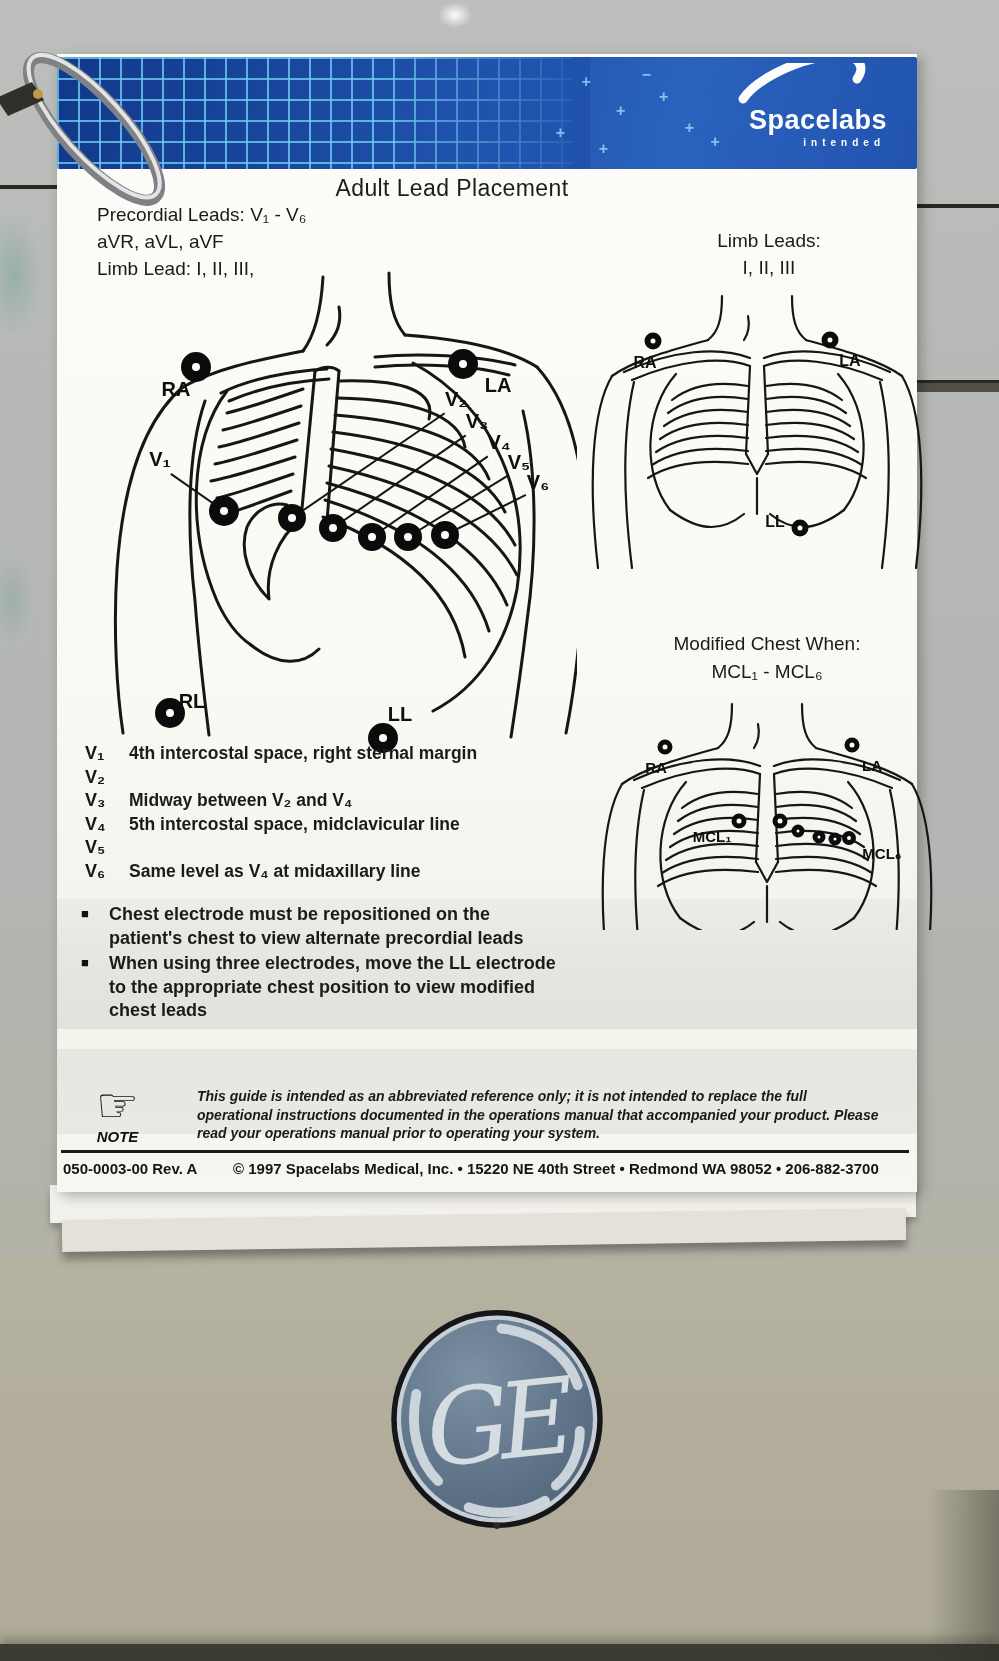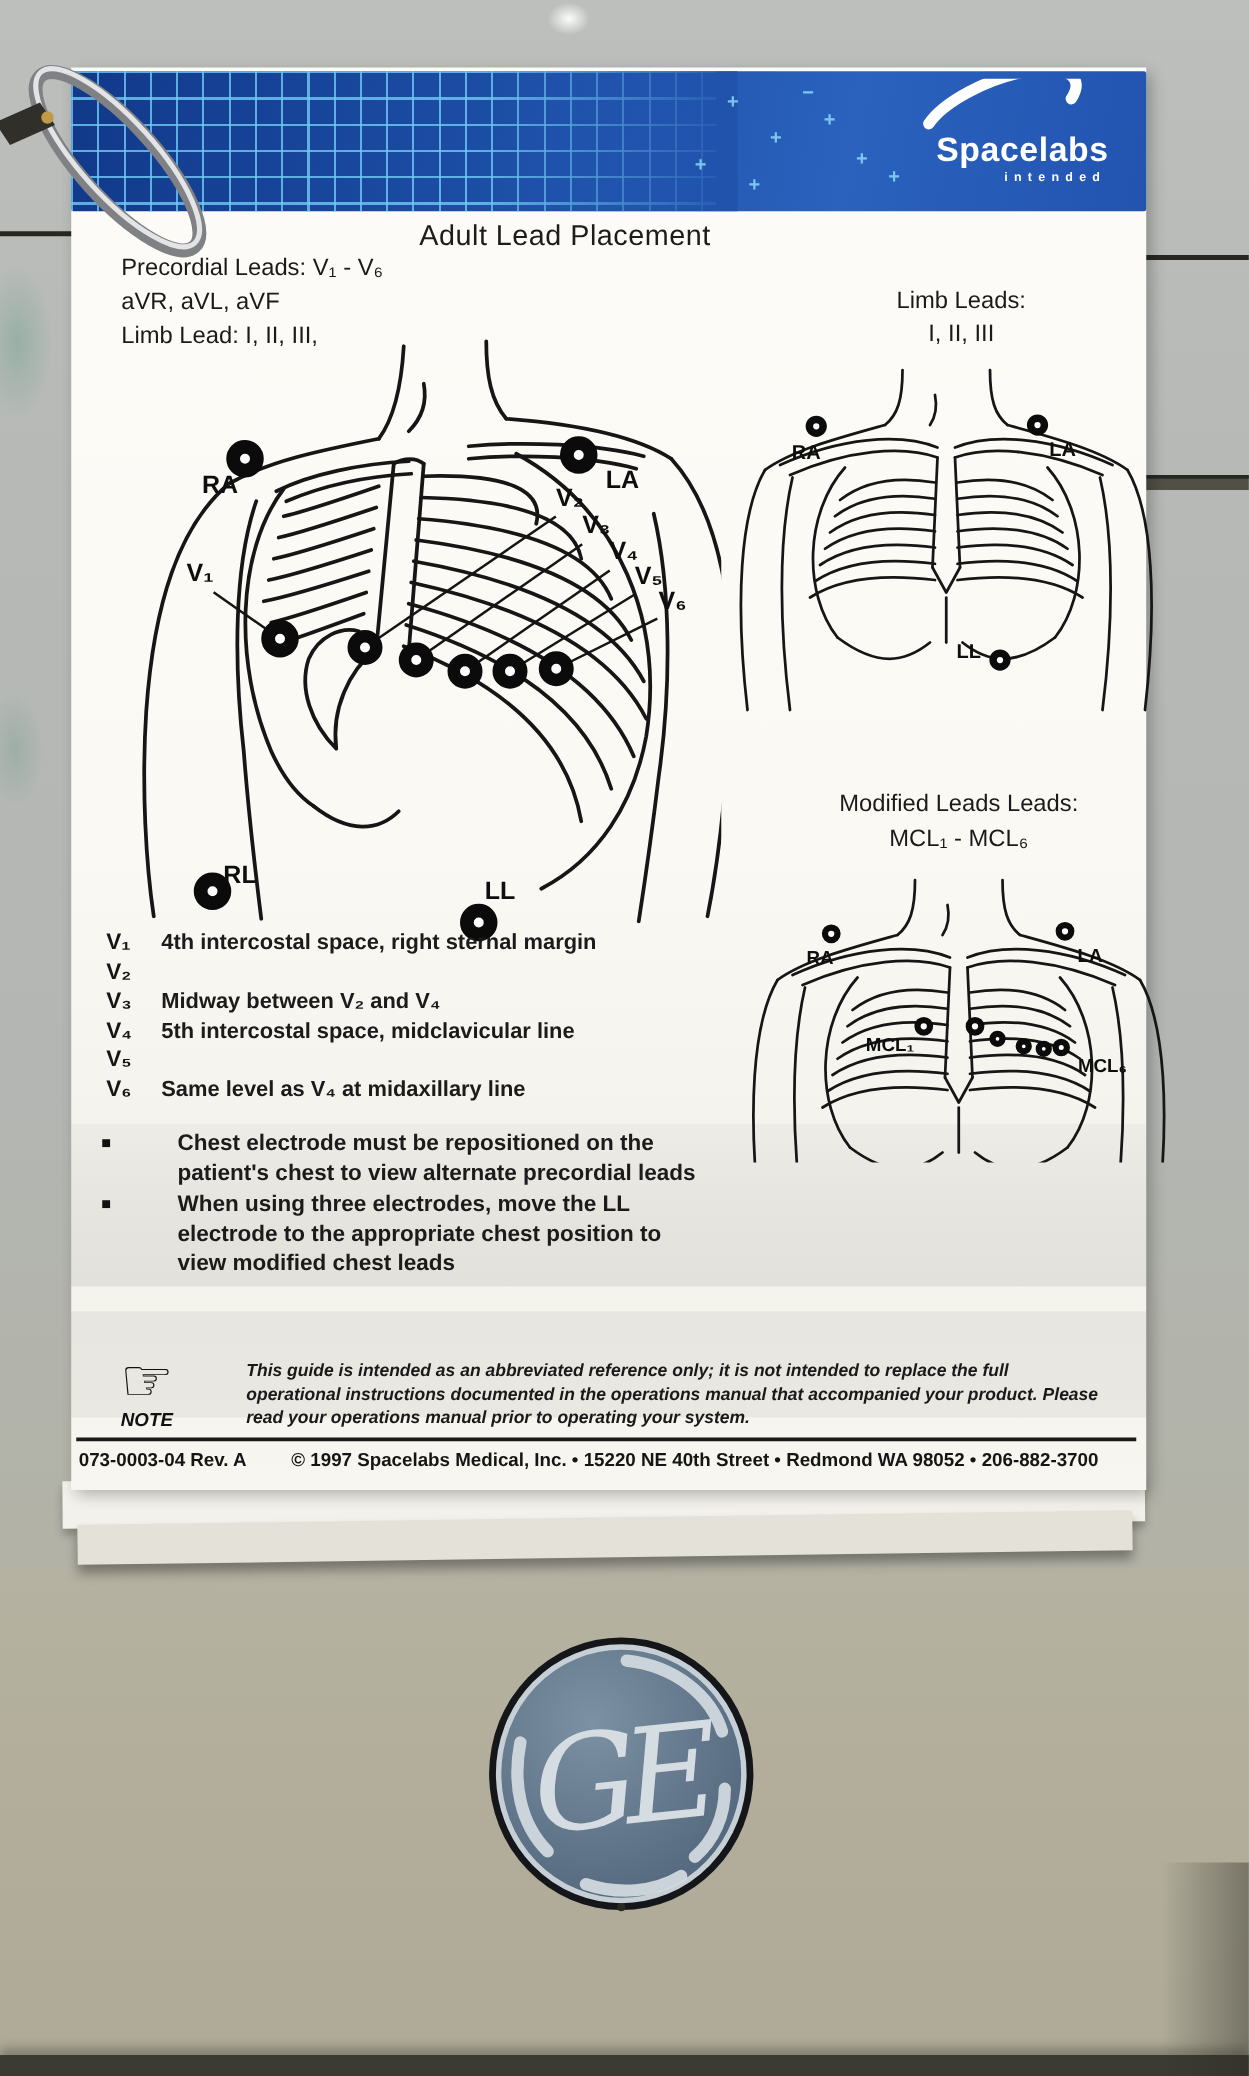--- a/index.html
+++ b/index.html
@@ -76,21 +76,21 @@
   .lead-label{position:absolute;transform:translate(-50%,-50%);font-weight:700;color:#0e0e0e;white-space:nowrap;}
   
   #vlist{position:absolute;left:28px;top:688px;width:480px;}
   .vrow{display:flex;line-height:23.5px;}
   .vlead{width:44px;font-size:18px;font-weight:700;color:#151515;}
   .vdesc{font-size:17.5px;font-weight:600;color:#1b1b1b;}
   
   #bullets{position:absolute;left:24px;top:849px;width:478px;}
   .bitem{display:flex;margin-bottom:2px;}
   .bsq{width:28px;font-size:13px;padding-top:3px;color:#111;}
-  .btxt{flex:1;font-size:18px;font-weight:600;line-height:23.5px;color:#1b1b1b;margin-left:33px;}
+  .btxt{flex:1;font-size:18px;font-weight:600;line-height:23.5px;color:#1b1b1b;}
   
   #note-row{position:absolute;left:13px;top:1030px;right:36px;display:flex;}
   #note-icon-col{width:95px;text-align:center;color:#111;}
   #note-hand{font-size:48px;line-height:44px;}
   #note-label{font-size:15px;font-weight:700;font-style:italic;margin-top:0;}
   #note-text{flex:1;padding:3px 0 0 32px;font-size:14px;font-weight:700;font-style:italic;
     line-height:18.5px;color:#191919;}
   #divider{position:absolute;left:4px;right:8px;top:1096px;border-top:3px solid #1a1a1a;}
   #footer{position:absolute;left:6px;right:6px;top:1106px;height:24px;
     font-size:15px;font-weight:700;color:#151515;}
@@ -146,21 +146,21 @@
       <div>aVR, aVL, aVF</div>
       <div>Limb Lead: I, II, III,</div>
     </div>
 
     <div id="limb-title">
       <div>Limb Leads:</div>
       <div>I, II, III</div>
     </div>
 
     <div id="mcl-title">
-      <div>Modified Leads Leads:</div>
+      <div>Modified Chest When:</div>
       <div>MCL₁ - MCL₆</div>
     </div>
 
     <div id="dg-main" class="dg">
       <svg class="torso" viewBox="0 0 500 480" width="500" height="480">
         <g>
           <path d="M246 8 C244 42 238 66 226 82"></path>
           <path d="M312 4 C312 32 316 52 328 66"></path>
           <path d="M262 38 C265 54 260 66 250 76"></path>
           <path d="M226 82 C176 92 138 100 106 118"></path>
@@ -377,21 +377,21 @@
     <div id="note-row">
       <div id="note-icon-col">
         <div id="note-hand">☞</div>
         <div id="note-label">NOTE</div>
       </div>
       <div id="note-text">This guide is intended as an abbreviated reference only; it is not intended to replace the full operational instructions documented in the operations manual that accompanied your product. Please read your operations manual prior to operating your system.</div>
     </div>
 
     <div id="divider"></div>
     <div id="footer">
-      <span id="footer-part">073-0003-04 Rev. A</span>
+      <span id="footer-part">050-0003-00 Rev. A</span>
       <span id="footer-copy">© 1997 Spacelabs Medical, Inc. • 15220 NE 40th Street • Redmond WA 98052 • 206-882-3700</span>
     </div>
   </div>
 
   <svg id="ring" width="220" height="215">
     <g transform="rotate(48 100 95)">
       <ellipse cx="100" cy="95" rx="92" ry="30" fill="none" stroke="#7f8184" stroke-width="11"></ellipse>
       <ellipse cx="98" cy="93" rx="92" ry="30" fill="none" stroke="#e3e4e5" stroke-width="4"></ellipse>
     </g>
     <path d="M2 64 L38 48 L50 66 L14 82 Z" fill="#302f2a"></path>

